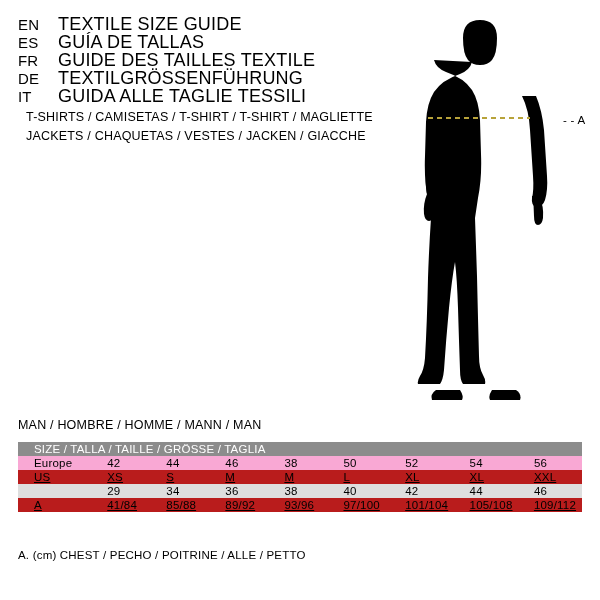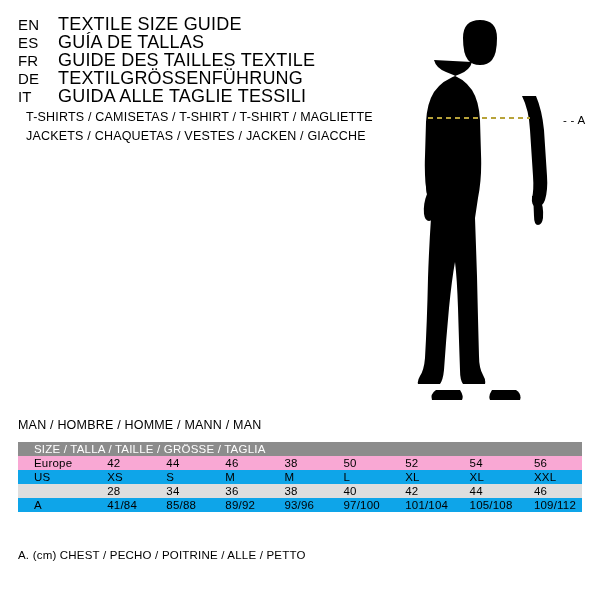--- a/index.html
+++ b/index.html
@@ -97,21 +97,21 @@
     white-space: nowrap;
     letter-spacing: 0.2px;
     margin-top: 40px;
   }
   tr.head-row td {
     background: #8c8c8c;
     color: #ffffff;
     font-size: 11.5px;
   }
   tr.band-dark td { background: #f9a8d4; }
-  tr.band-light td { background: #0ea5e9; }
+  tr.band-light td { background: #b91c1c; text-decoration: underline; }
   tr.band-mid td { background: #dedede; }
 
   td.col-label { width: 86px; }
   td.cell { width: 68px; }
 
   .footnote {
     position: absolute;
     left: 18px;
     top: 549px;
     font-size: 11.5px;
@@ -225,21 +225,21 @@
         <td class="cell">S</td>
         <td class="cell">M</td>
         <td class="cell">M</td>
         <td class="cell">L</td>
         <td class="cell">XL</td>
         <td class="cell">XL</td>
         <td class="cell">XXL</td>
       </tr>
       <tr class="band-mid">
         <td class="col-label"></td>
-        <td class="cell">28</td>
+        <td class="cell">29</td>
         <td class="cell">34</td>
         <td class="cell">36</td>
         <td class="cell">38</td>
         <td class="cell">40</td>
         <td class="cell">42</td>
         <td class="cell">44</td>
         <td class="cell">46</td>
       </tr>
       <tr class="band-light">
         <td class="col-label">A</td>

